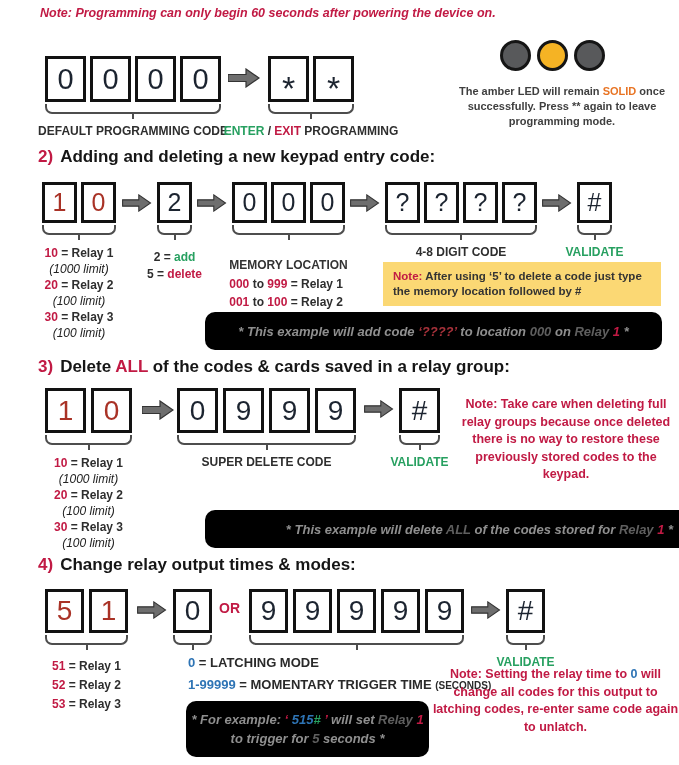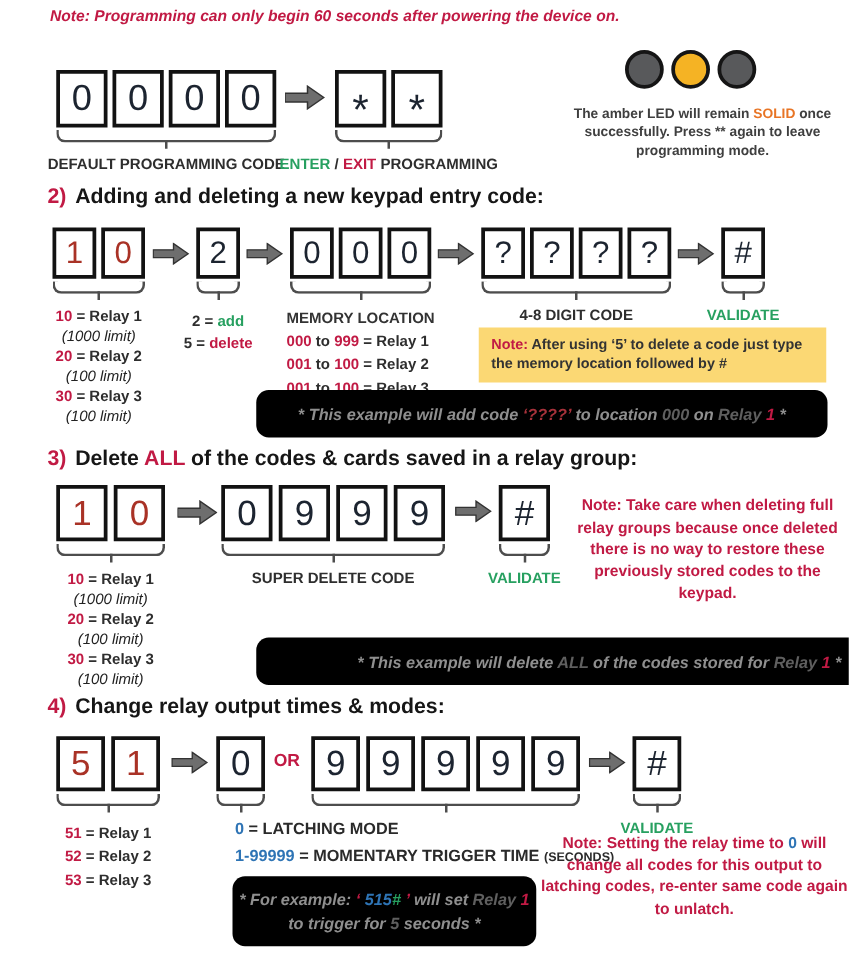--- a/index.html
+++ b/index.html
@@ -34,21 +34,21 @@
   .brace::after{content:"";position:absolute;left:50%;margin-left:-1px;bottom:-7px;
                 width:2px;height:7px;background:#4d4d4d;}
 
   .grp-label{position:relative;left:50%;transform:translateX(-50%);width:max-content;
              margin-top:10px;text-align:center;font-size:12px;font-weight:bold;
              color:#2e2e2e;white-space:nowrap;}
   .legend{line-height:16px;}
   .lg-limit{font-weight:normal;font-style:italic;color:#222;}
   .addel{line-height:17px;margin-top:14px;}
   .mem{line-height:18.5px;text-align:left;}
-  .mem-title{color:#333;}
+  .mem-title{color:#333;margin-top:11px;}
   .s4-legend{line-height:19px;margin-top:12px;}
   .validate{color:#27A060;}
 
   
   .arr{position:absolute;line-height:0;}
   .or{position:absolute;font-size:14px;font-weight:bold;color:#C11A44;}
 
   
   .leds{position:absolute;display:flex;gap:6px;}
   .led{width:31px;height:31px;border-radius:50%;border:3px solid #151515;box-sizing:border-box;display:inline-block;}

